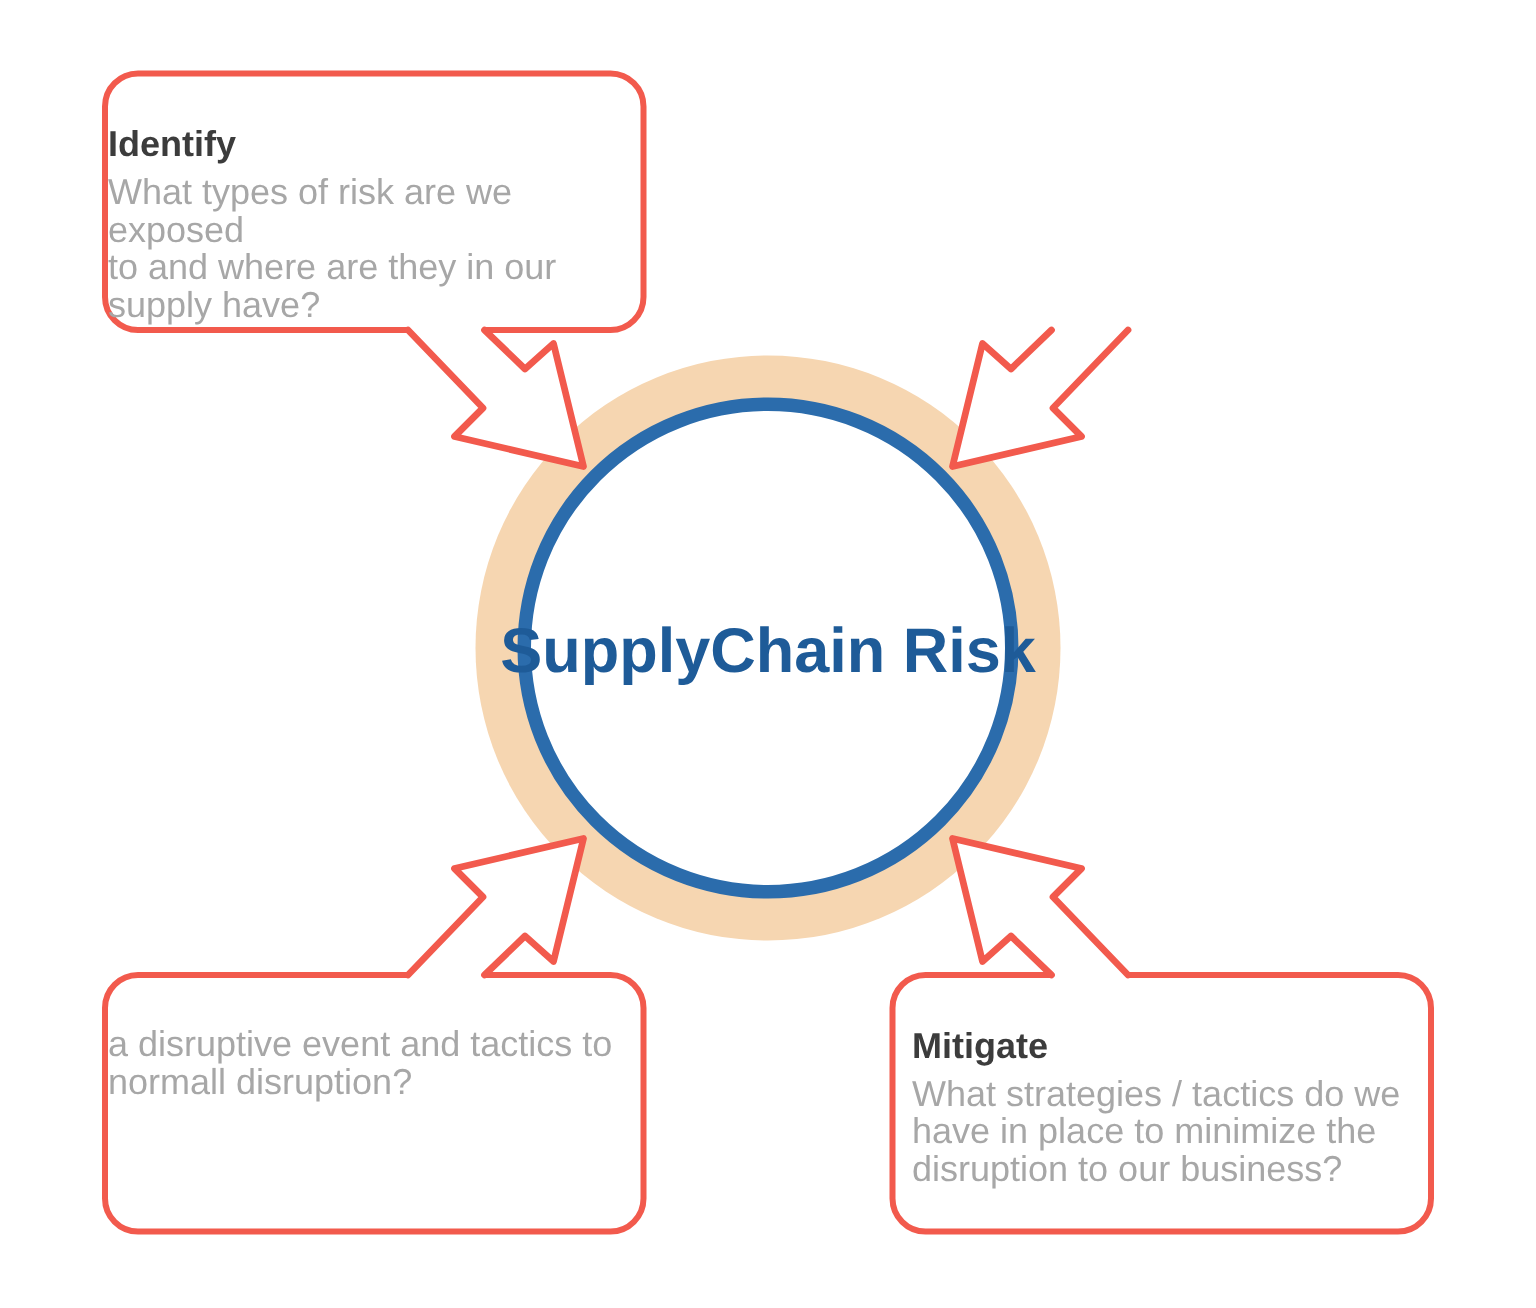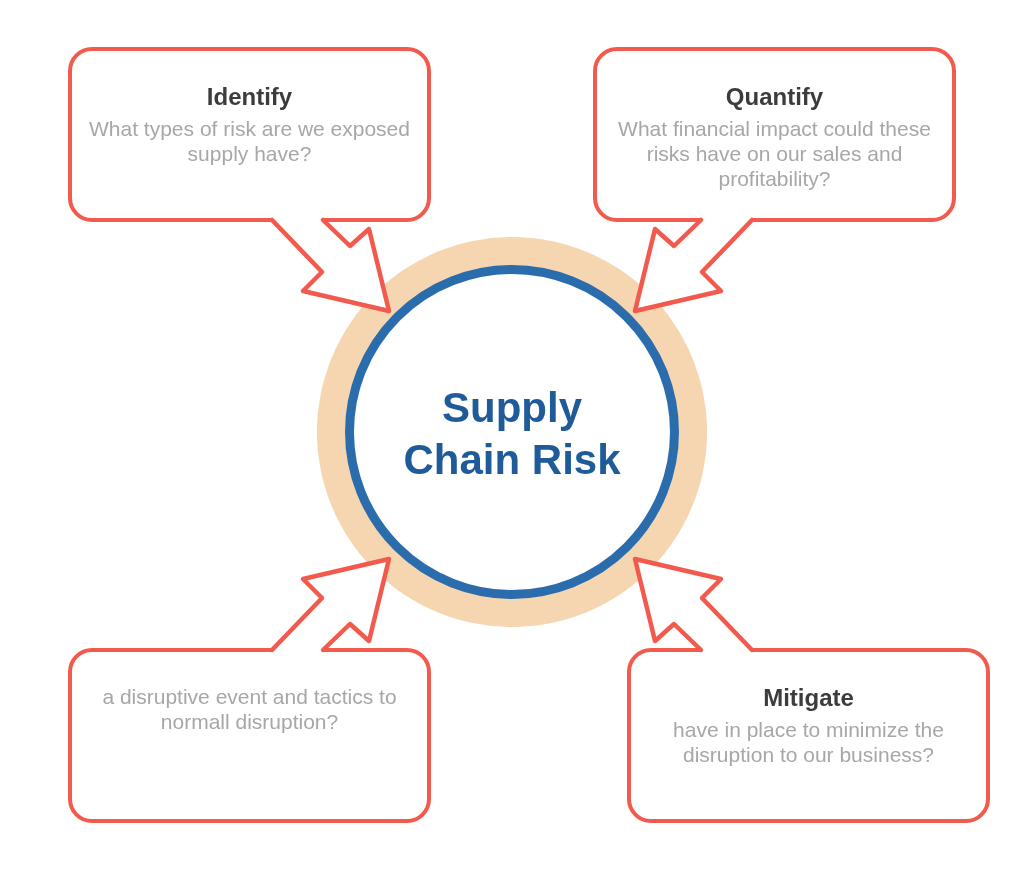--- a/index.html
+++ b/index.html
@@ -11,34 +11,33 @@
     overflow:hidden;
   }
   
   .card{
     position:absolute;
     width:363px;height:175px;
     box-sizing:border-box;
     border:4px solid var(--coral,#F25A4D);
     border-radius:24px;
     background:#ffffff;
-    text-align:center;
     padding-top:32px;
   }
   .card-tl{left:68px;top:47px;}
   .card-tr{left:593px;top:47px;}
   .card-bl{left:68px;top:648px;}
-  .card-br{left:627px;top:648px;}
+  .card-br{left:593px;top:648px;padding-left:11px;}
   .card-title{
     font-size:24px;font-weight:bold;
     color:var(--titletext,#3C3C3C);
     margin-bottom:5px;
   }
   .card-body-line{
-    font-size:21px;line-height:25px;
+    font-size:24px;line-height:25px;
     color:var(--graytext,#A7A7A7);
   }
   
   .overlay{
     position:absolute;left:0;top:0;
     width:1024px;height:872px;
     pointer-events:none;
   }
   .peach-ring{fill:var(--peach,#F6D6B1);}
   .hub-circle{fill:#ffffff;stroke:var(--blue,#2B6CAC);stroke-width:9;}
@@ -48,60 +47,54 @@
     stroke:var(--coral,#F25A4D);
     stroke-width:4.5;
     stroke-linejoin:round;
     stroke-linecap:round;
   }
   
   .hub-label{
     position:absolute;
     left:312px;top:352px;
     width:400px;height:164px;
-    display:flex;flex-direction:column;
+    display:flex;flex-direction:row;
     align-items:center;justify-content:center;
     font-size:42px;font-weight:bold;
     line-height:52px;
     color:var(--navy,#1E5B98);
     text-align:center;
   }
 </style>
 </head>
 <body>
 
 <div class="canvas">
 
   <div class="card card-tl">
     <div class="card-title">Identify</div>
     <div class="card-body">
       <div class="card-body-line">What types of risk are we exposed</div>
+      <div class="card-body-line">to and where are they in our</div>
       <div class="card-body-line">supply have?</div>
     </div>
   </div>
 
-  <div class="card card-tr">
-    <div class="card-title">Quantify</div>
-    <div class="card-body">
-      <div class="card-body-line">What financial impact could these</div>
-      <div class="card-body-line">risks have on our sales and</div>
-      <div class="card-body-line">profitability?</div>
-    </div>
-  </div>
 
   <div class="card card-bl">
     <div class="card-body">
       <div class="card-body-line">a disruptive event and tactics to</div>
       <div class="card-body-line">normall disruption?</div>
     </div>
   </div>
 
   <div class="card card-br">
     <div class="card-title">Mitigate</div>
     <div class="card-body">
+      <div class="card-body-line">What strategies / tactics do we</div>
       <div class="card-body-line">have in place to minimize the</div>
       <div class="card-body-line">disruption to our business?</div>
     </div>
   </div>
 
   <svg class="overlay" viewBox="0 0 1024 872" xmlns="http://www.w3.org/2000/svg">
 
     <circle class="peach-ring" cx="512" cy="432" r="195"></circle>
 
     <g>

